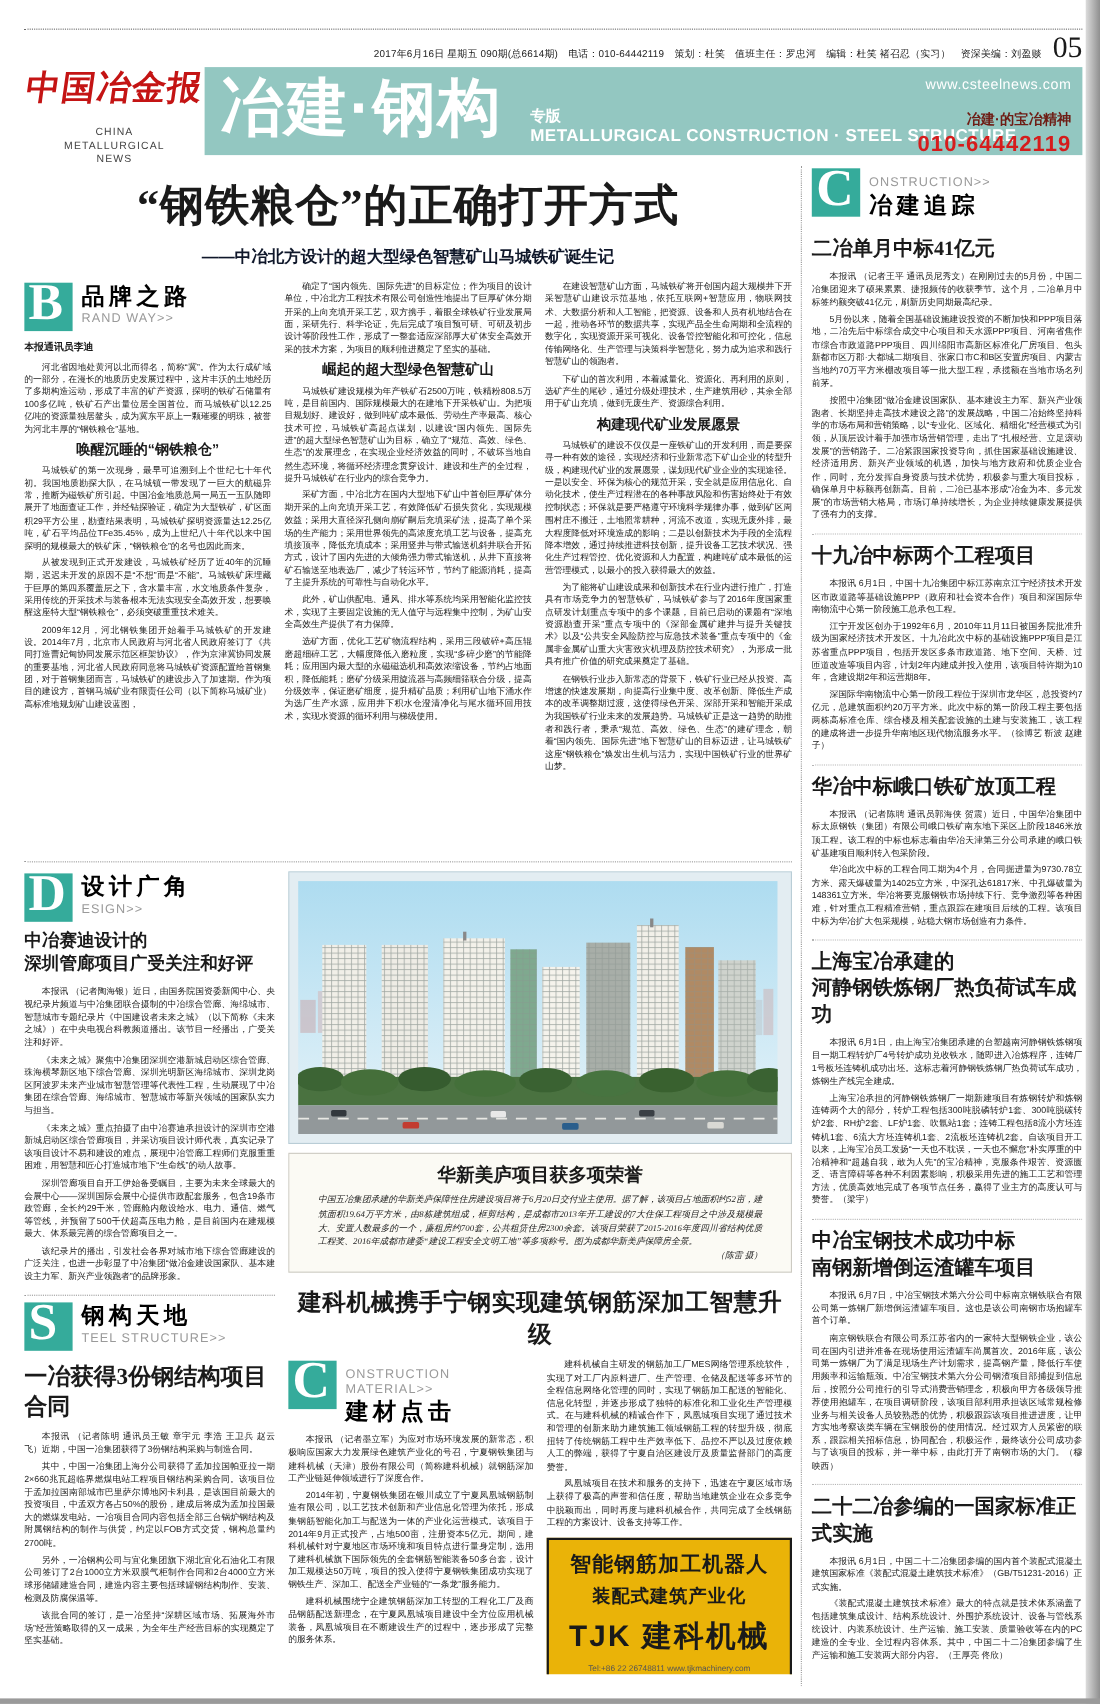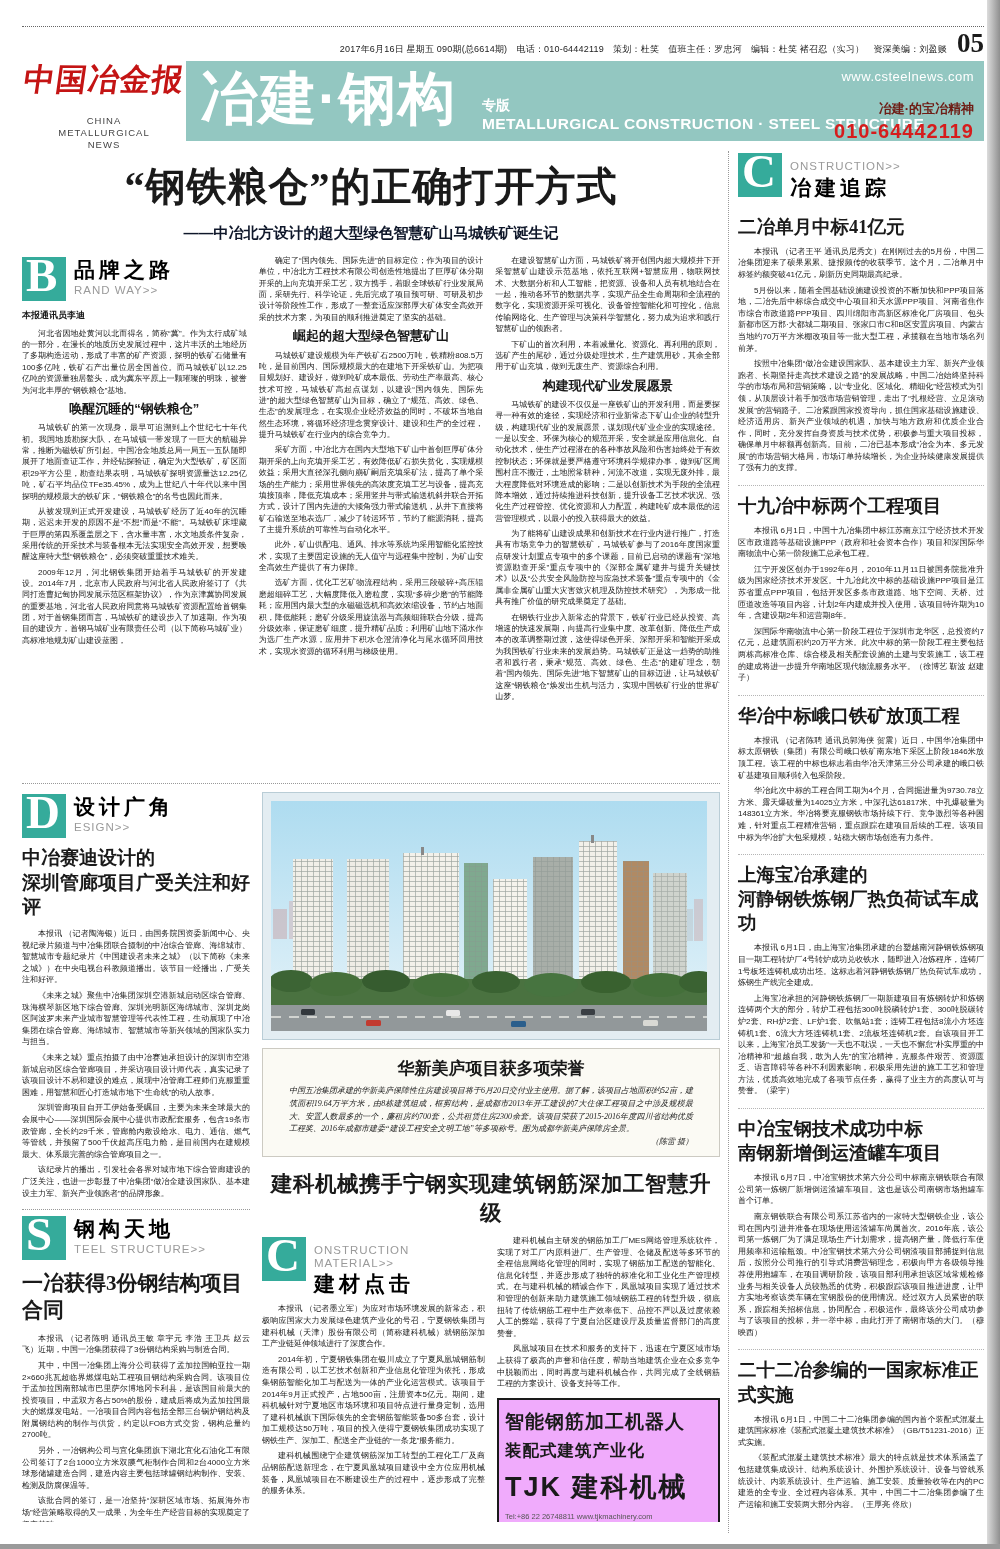--- a/index.html
+++ b/index.html
@@ -6,21 +6,21 @@
   body{width:1000px;height:1549px;background:#fff;position:relative;overflow:hidden;
        font-family:"Liberation Sans",sans-serif;color:#1a1a1a;}
   .scan-right{position:absolute;top:0;right:0;width:13px;height:100%;
       background:linear-gradient(to right,#dcdcdc,#8f8f8f);}
   .scan-bottom{position:absolute;left:0;bottom:0;width:100%;height:5px;background:#9a9a9a;}
   .page{position:absolute;left:22px;top:26px;width:962px;height:1516px;background:#fff;}
 
   
   .topline{border-top:1px dotted #666;padding-top:3px;display:flex;justify-content:flex-end;align-items:baseline;}
   .dateline{font-size:9px;color:#222;letter-spacing:0.2px;}
-  .pageno{font-family:"Liberation Serif",serif;font-size:27px;font-weight:bold;margin-left:10px;line-height:1;}
+  .pageno{font-family:"Liberation Serif",serif;font-size:27px;font-weight:normal;margin-left:10px;line-height:1;}
 
   
   .masthead{display:flex;height:80px;margin-top:4px;}
   .logo{width:164px;text-align:center;padding-top:2px;}
   .logo-zh{color:#c41414;font-family:"Liberation Serif",serif;font-weight:bold;font-size:31px;
            letter-spacing:1px;transform:skewX(-8deg);line-height:1.1;}
   .logo-en{font-size:9.5px;color:#444;letter-spacing:1px;line-height:1.25;margin-top:18px;}
   .banner{flex:1;background:#93c7c1;position:relative;color:#fff;}
   .banner-title{position:absolute;left:14px;top:2px;font-size:57px;font-weight:bold;letter-spacing:2px;line-height:1.25;}
   .banner-tag{position:absolute;left:296px;top:36px;font-size:14px;font-weight:bold;}
@@ -55,21 +55,21 @@
   .m-en{color:#9a9a9a;font-size:11.5px;letter-spacing:1px;margin-top:3px;line-height:1.1;}
   .marker.en-first .m-zh{order:2;margin-top:3px;}
   .marker.en-first .m-en{order:1;margin-top:6px;}
 
   
   .lower{display:flex;gap:12px;border-top:1px dotted #999;margin-top:8px;padding-top:8px;
          height:730px;overflow:hidden;}
   .left-strip{width:228px;overflow:hidden;}
   .mid{flex:1;overflow:hidden;}
   .smallbody{font-size:8px;line-height:1.45;text-align:justify;}
-  .strip-title{font-family:"Liberation Serif",serif;font-weight:bold;font-size:19px;
+  .strip-title{font-family:"Liberation Serif",serif;font-weight:bold;font-size:16px;
                line-height:1.3;margin:4px 0 8px;white-space:pre-line;}
   .strip-title.big{font-size:21px;margin-top:10px;}
   .strip-divider{border-top:1px dotted #999;margin:10px 0 6px;}
 
   
   .photo-frame{border:1px solid #b9cdd6;background:#e3edf2;padding:8px;}
   .photo-frame svg{display:block;}
   .caption-box{border:1px solid #cccac2;background:#fbfaf4;padding:7px 26px;margin-top:8px;}
   .caption-title{text-align:center;font-family:"Liberation Serif",serif;font-weight:bold;
                  font-size:17px;margin:1px 0 5px;}
@@ -77,21 +77,21 @@
                 line-height:1.6;text-align:justify;}
   .caption-credit{display:block;text-align:right;font-style:italic;}
 
   
   .mat-title{font-family:"Liberation Serif",serif;font-weight:bold;font-size:21.5px;
              text-align:center;margin:12px 0 8px;letter-spacing:0.5px;}
   .mat-cols{display:flex;gap:12px;}
   .mat-col{flex:1;}
 
   
-  .ad{border:2px solid #1a1a1a;padding:9px 6px 6px;margin-top:8px;background:#f0abfc;}
+  .ad{border:2px solid #1a1a1a;padding:9px 6px 6px;text-align:center;margin-top:8px;background:#eab308;}
   .ad-line1{font-size:19px;font-weight:bold;letter-spacing:1px;}
   .ad-line2{font-size:16.5px;font-weight:bold;margin-top:5px;letter-spacing:1px;}
   .ad-brand{font-size:27px;font-weight:900;letter-spacing:2px;margin-top:7px;}
   .ad-contact{font-size:7.5px;color:#555;margin-top:7px;}
 
   
   .sb-article{padding:5px 0 7px;border-bottom:1px dotted #b5b5b5;}
   .sb-article:last-child{border-bottom:none;}
   .sb-title{font-family:"Liberation Serif",serif;font-weight:bold;font-size:18.5px;
             line-height:1.3;margin:3px 0 7px;white-space:pre-line;}

